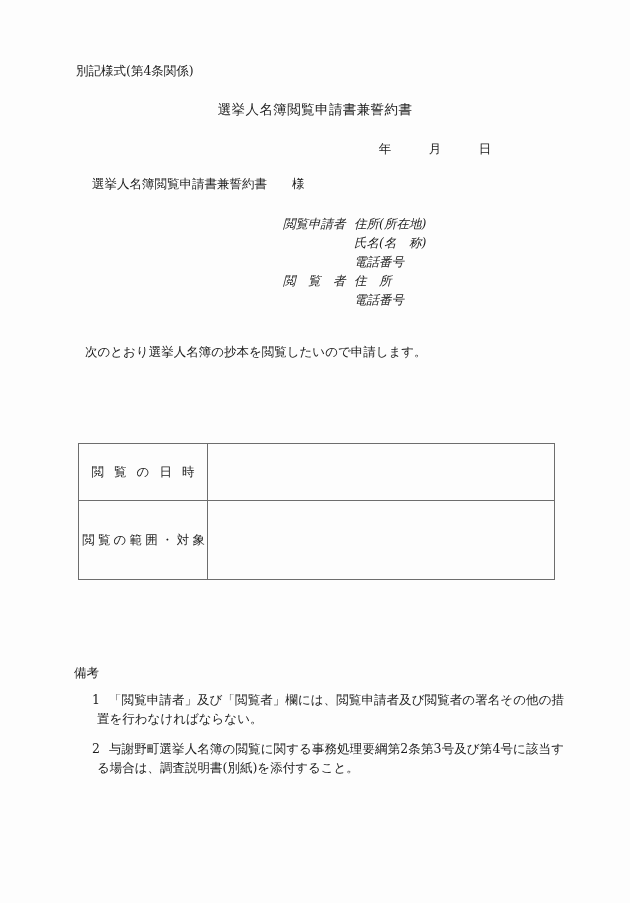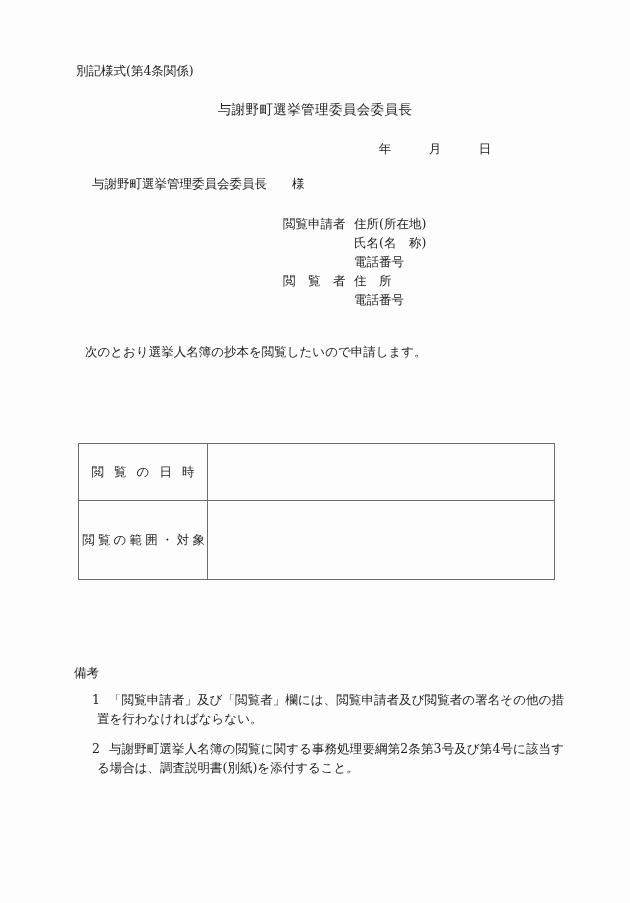--- a/index.html
+++ b/index.html
@@ -76,20 +76,21 @@
     line-height: 19px;
   }
   .party-applicant { left: 283px; top: 214px; }
   .party-viewer    { left: 283px; top: 271px; }
 
   .party-row {
     display: flex;
     align-items: flex-start;
     height: 19px;
     white-space: pre;
+    font-style: italic;
   }
   .party-label {
     width: 71px;
     flex: 0 0 71px;
     white-space: pre;
   }
   .party-value {
     white-space: pre;
   }
 
@@ -179,25 +180,25 @@
     text-align: justify;
   }
 </style>
 </head>
 <body>
 
 <div class="page">
 
   <div class="form-no">別記様式(第4条関係)</div>
 
-  <div class="doc-title">与謝野町選挙管理委員会委員長</div>
+  <div class="doc-title">選挙人名簿閲覧申請書兼誓約書</div>
 
   <div class="date-line">年　　　月　　　日</div>
 
-  <div class="addressee">与謝野町選挙管理委員会委員長　　様</div>
+  <div class="addressee">選挙人名簿閲覧申請書兼誓約書　　様</div>
 
   <div class="party-block party-applicant">
     <div class="party-row">
       <span class="party-label">閲覧申請者</span>
       <span class="party-value">住所(所在地)</span>
     </div>
     <div class="party-row">
       <span class="party-label"></span>
       <span class="party-value">氏名(名　称)</span>
     </div>

